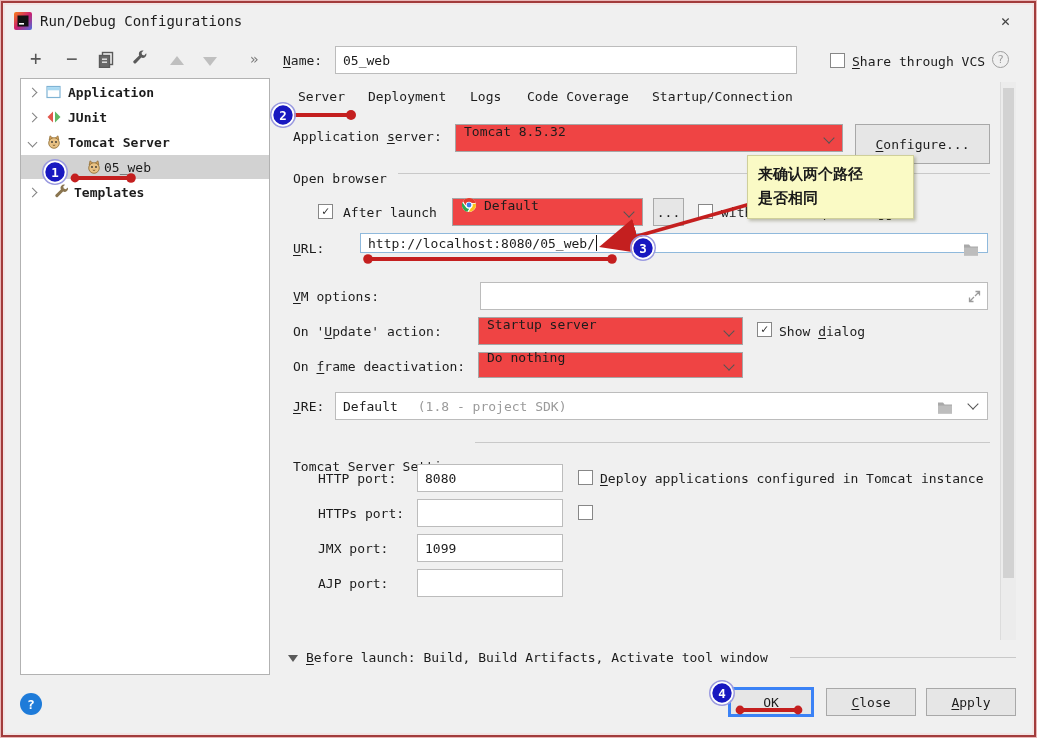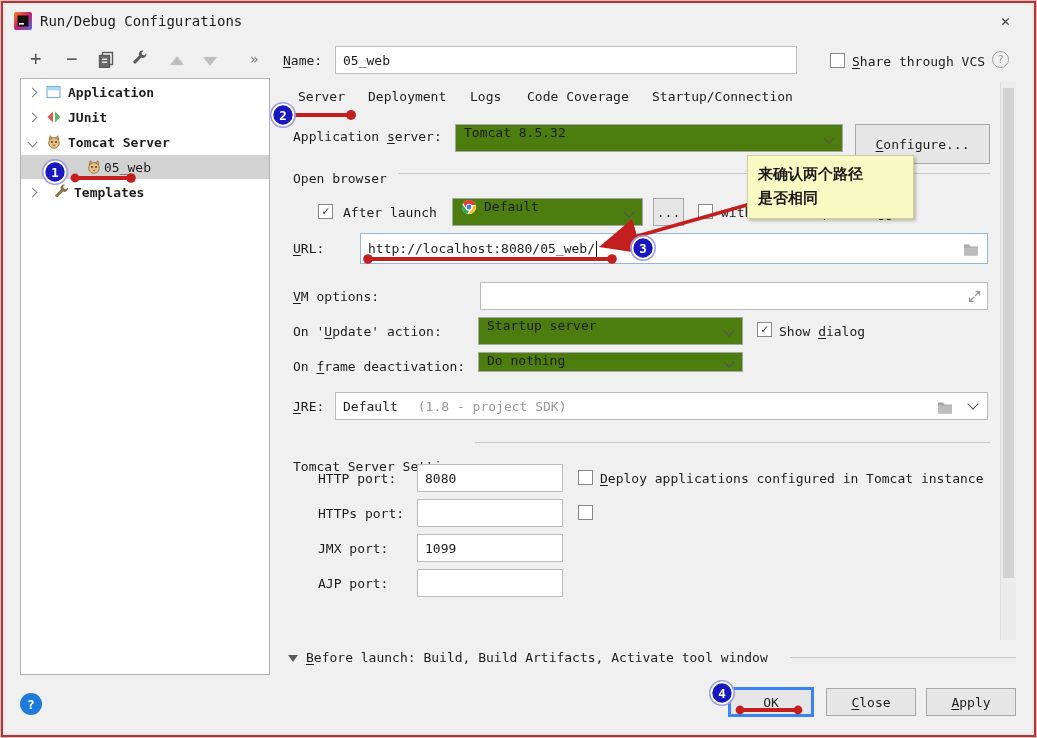--- a/index.html
+++ b/index.html
@@ -8,22 +8,22 @@
     background:#f0f0f0;
     box-shadow: inset 0 0 0 1px #e9b7b7, inset 0 0 0 3px #a23c3c, inset 0 0 0 5px #f3e4e4;
     font-family:"DejaVu Sans Mono","Liberation Mono",monospace;
     font-size:13px;color:#1c1c1c;
   }
   .abs{position:absolute;}
   .lb{position:absolute;white-space:pre;line-height:1;}
   u{text-underline-offset:2px;}
   .ti{position:absolute;background:#fff;border:1px solid #bcbcbc;box-sizing:border-box;
       display:flex;align-items:center;padding:0 7px;white-space:pre;}
-  .dd{position:absolute;background:#4d7c0f;border:1px solid #a6a6a6;box-sizing:border-box;
-      display:flex;align-items:flex-start;padding:0 8px;white-space:pre;}
+  .dd{position:absolute;background:#ef4444;border:1px solid #a6a6a6;box-sizing:border-box;
+      display:flex;align-items:flex-end;padding:12px 8px;white-space:pre;}
   .btn{position:absolute;background:#e6e6e6;border:1px solid #a8a8a8;box-sizing:border-box;
       display:flex;align-items:center;justify-content:center;white-space:pre;}
   .cb{position:absolute;width:15px;height:15px;background:#fff;border:1px solid #878787;
       box-sizing:border-box;text-align:center;line-height:13px;font-size:12px;color:#2a2a2a;}
   .hr{position:absolute;height:1px;background:#c9c9c9;}
   .chev-d{display:inline-block;width:7px;height:7px;border-top:1.6px solid #555;
       border-right:1.6px solid #555;transform:rotate(135deg);margin-top:-4px;}
   .chev-r{display:inline-block;width:6px;height:6px;border-top:1.6px solid #808080;
       border-right:1.6px solid #808080;transform:rotate(45deg);}
   .tree-chev-d{display:inline-block;width:6px;height:6px;border-top:1.6px solid #808080;
@@ -179,21 +179,21 @@
     <span>Default</span>
     <span class="chev-d dd-chev"></span>
   </div>
   <div class="btn" style="left:653px;top:198px;width:31px;height:28px">
     <span>...</span>
   </div>
   <span class="cb" style="left:698px;top:204px"></span>
   <div class="lb" style="left:721px;top:206px">with JavaScript debugger</div>
 
   <div class="lb" style="left:293px;top:242px"><span></span><u>U</u><span>RL:</span></div>
-  <div class="ti" style="left:360px;top:233px;width:628px;height:31px;border:1px solid #8fb9dc">
+  <div class="ti" style="left:360px;top:233px;width:628px;height:20px;border:1px solid #8fb9dc">
     <span>http://localhost:8080/05_web/</span>
     <span class="caret"></span>
     <svg class="abs" style="right:8px;top:9px;position:absolute" width="16" height="13">
       <path d="M1,1.5 h5 l1.6,2 H15 v9 H1 z" fill="#a9a9a9"></path>
       <path d="M1,4.6 h14 v7.9 H1 z" fill="#bdbdbd"></path>
     </svg>
   </div>
 
   <div class="lb" style="left:293px;top:290px"><span></span><u>V</u><span>M options:</span></div>
   <div class="ti" style="left:480px;top:282px;width:508px;height:28px">

